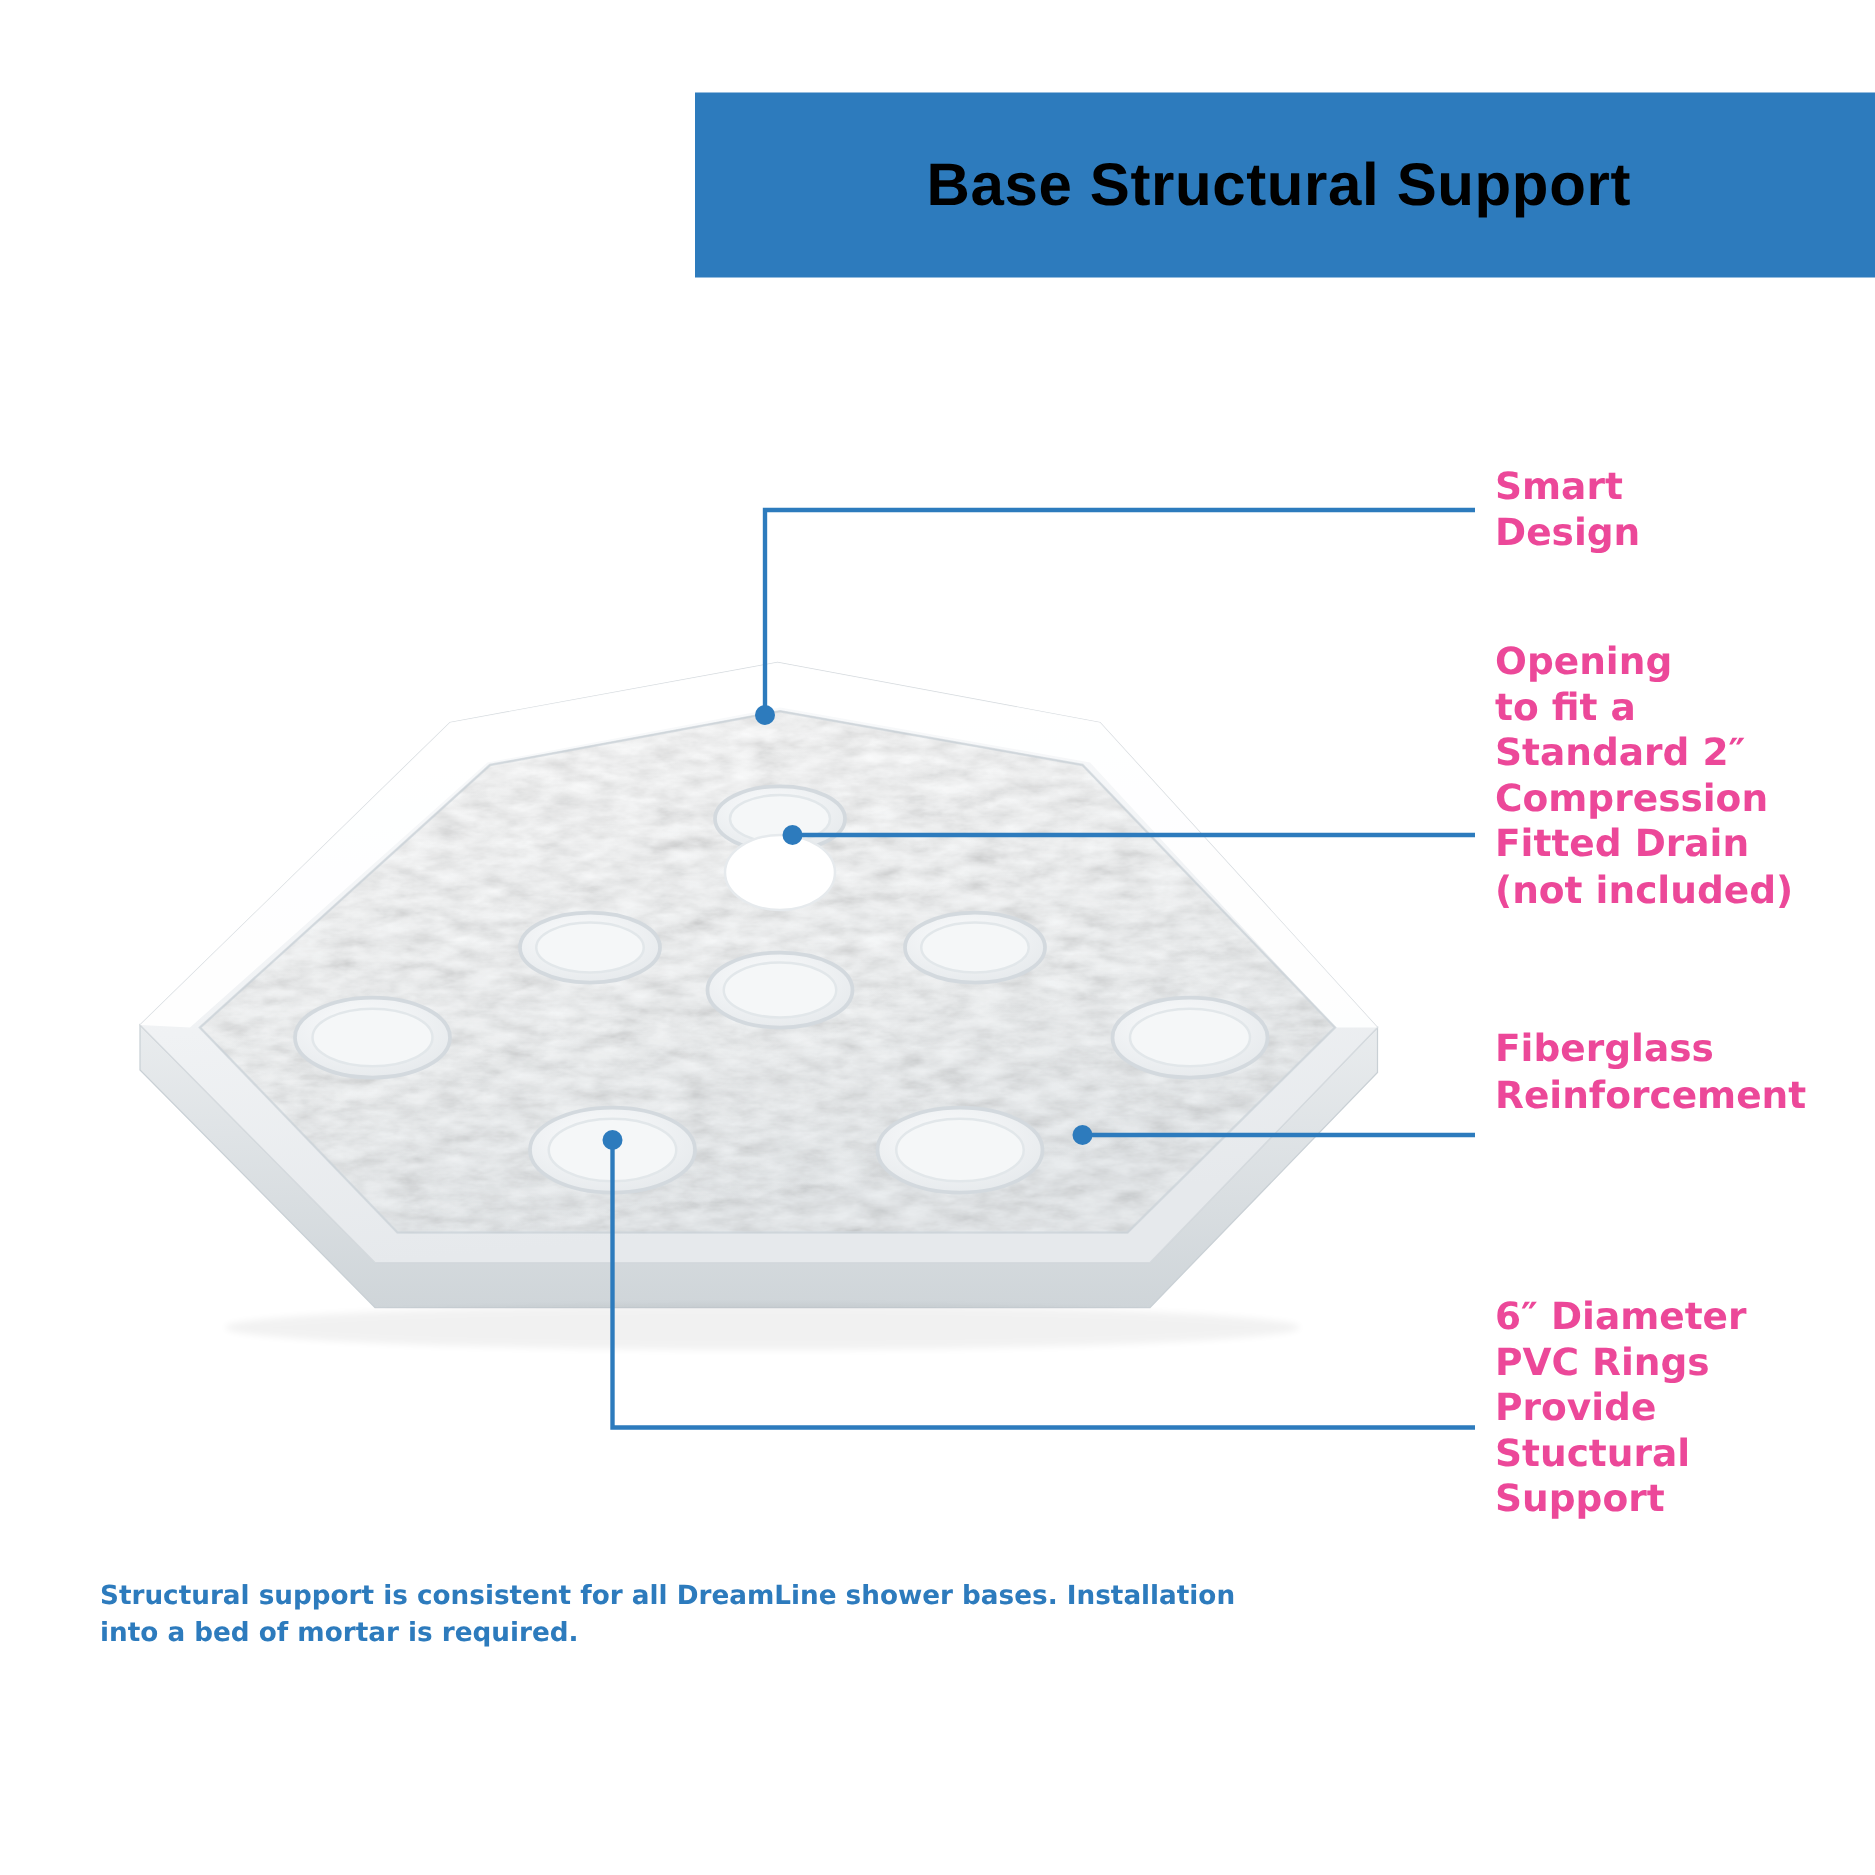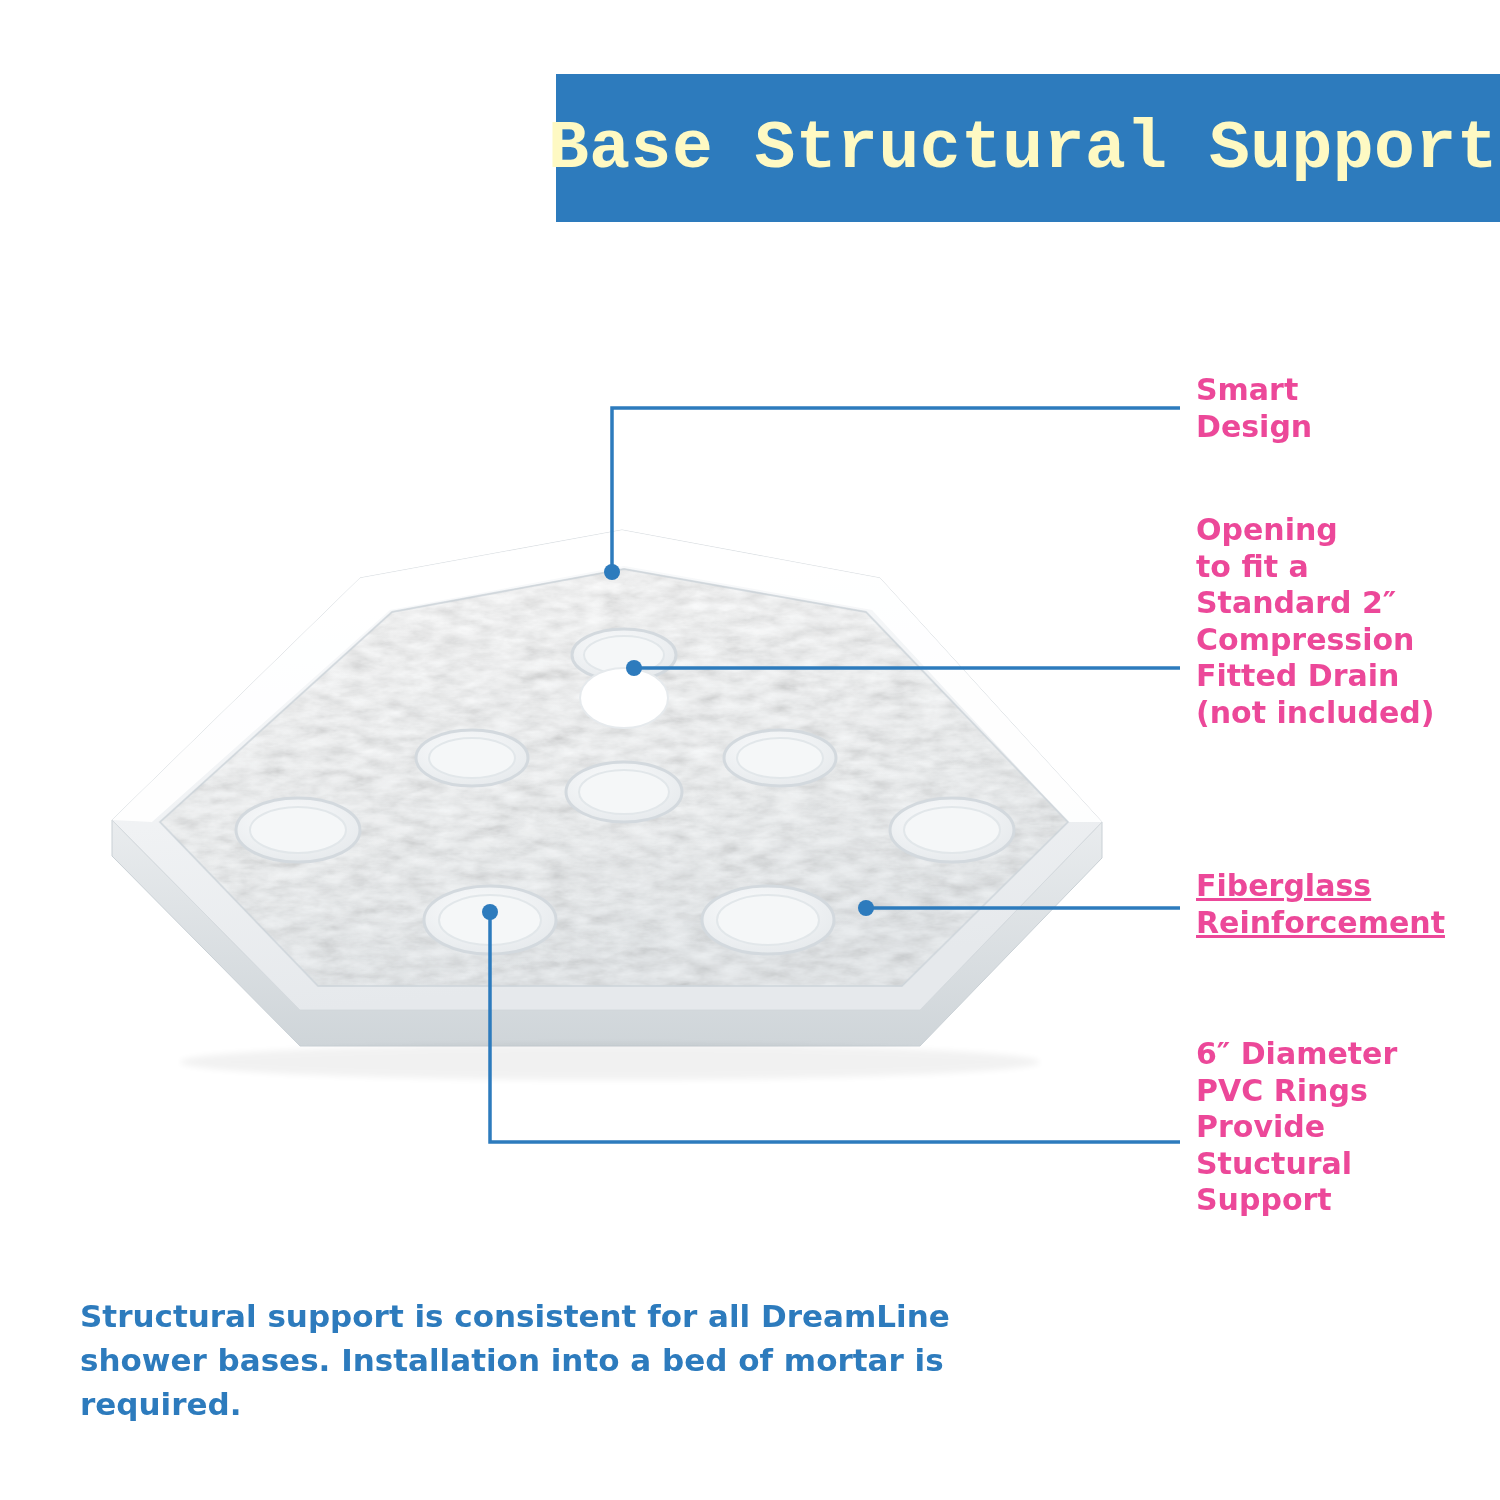--- a/index.html
+++ b/index.html
@@ -23,25 +23,25 @@
     width: 944px;
     height: 148px;
     background: #2d7bbd;
     display: flex;
     align-items: center;
     justify-content: center;
     box-sizing: border-box;
     padding-right: 10px;
   }
   .header-title {
-    color: #fef9c3;
-    font-size: 68px;
+    color: #000000;
+    font-size: 48px;
     font-weight: bold;
     letter-spacing: 0.5px;
-    font-family: Liberation Mono, monospace;
+    font-family: Liberation Sans, sans-serif;
     white-space: nowrap;
   }
 
   
   .product-stage {
     position: absolute;
     left: 90px;
     top: 470px;
     width: 1080px;
     height: 640px;
@@ -53,41 +53,41 @@
     position: absolute;
     color: #ec4899;
     font-size: 30px;
     font-weight: bold;
     line-height: 1.22;
     font-family: "DejaVu Sans", sans-serif;
     white-space: pre-line;
   }
   .callout-smart-design   { left: 1196px; top: 372px;  width: 300px; }
   .callout-opening        { left: 1196px; top: 512px;  width: 304px; }
-  .callout-fiberglass     { left: 1196px; top: 868px;  width: 300px; text-decoration: underline; }
+  .callout-fiberglass     { left: 1196px; top: 822px;  width: 300px; }
   .callout-pvc            { left: 1196px; top: 1036px; width: 300px; }
 
   
   .leaders {
     position: absolute;
     left: 0;
     top: 0;
     width: 1500px;
     height: 1500px;
     pointer-events: none;
   }
 
   
   .footer-note {
     position: absolute;
     left: 80px;
-    top: 1294px;
+    top: 1262px;
     width: 960px;
     color: #2d7bbd;
-    font-size: 31px;
+    font-size: 21px;
     font-weight: bold;
     line-height: 1.42;
     font-family: "DejaVu Sans", sans-serif;
   }
 </style>
 </head>
 <body>
 
 <div class="header-banner">
   <div class="header-title">Base Structural Support</div>

